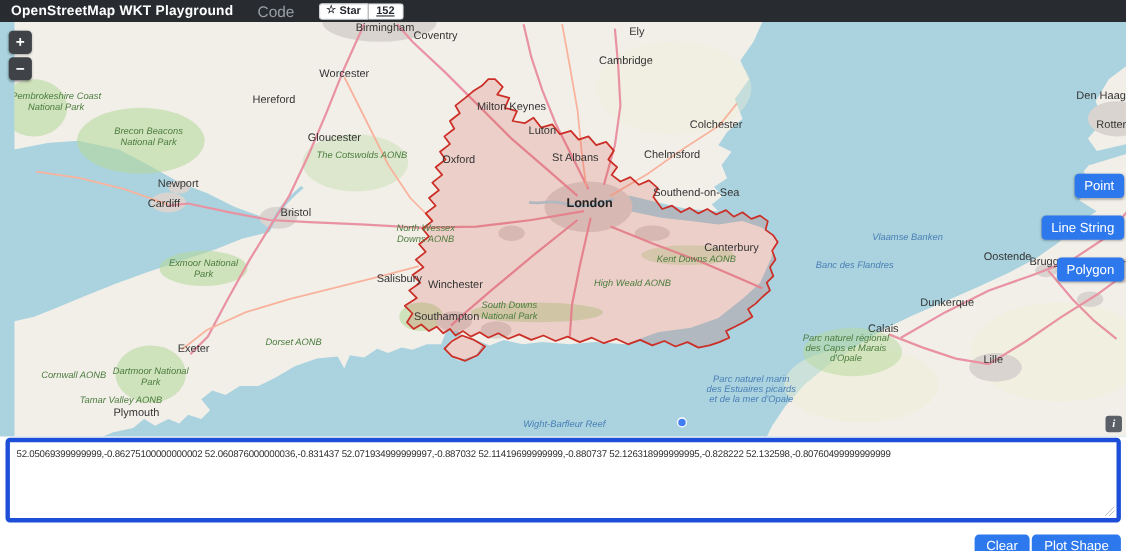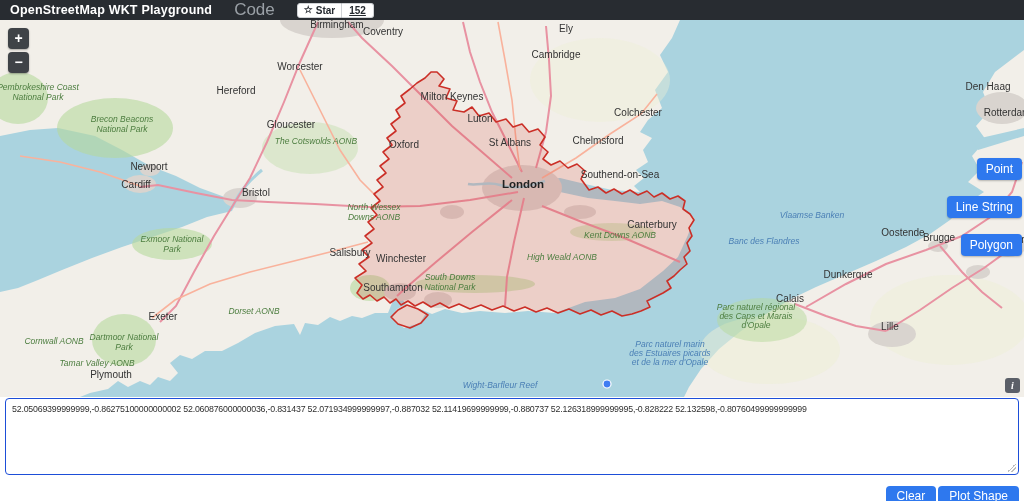--- a/index.html
+++ b/index.html
@@ -4,30 +4,30 @@
 <style>
   * { margin:0; padding:0; box-sizing:border-box; }
   html,body { width:1024px; height:501px; overflow:hidden; background:#fff;
               font-family:"Liberation Sans", sans-serif; }
   .app { position:relative; width:1024px; height:501px; }
 
   
   .navbar { position:absolute; top:0; left:0; width:1024px; height:20px;
             background:#282c31; display:flex; align-items:center; padding:0 10px; z-index:30; }
   .nav-title { color:#ffffff; font-size:12.5px; font-weight:bold; letter-spacing:.2px; }
-  .nav-code { color:#9aa0a6; font-size:17px; margin-left:22px; text-decoration:none; cursor:pointer; }
+  .nav-code { color:#9aa0a6; font-size:14px; margin-left:22px; text-decoration:none; cursor:pointer; }
   .star-widget { display:flex; margin-left:22px; height:15px; }
   .star-btn { display:flex; align-items:center; gap:3px; background:#fff; border:1px solid #d0d3d6;
               border-radius:3px 0 0 3px; padding:0 6px; font-size:10px; font-weight:bold; color:#24292f; cursor:pointer; }
   .star-count { display:flex; align-items:center; background:#fff; border:1px solid #d0d3d6; border-left:none;
               border-radius:0 3px 3px 0; padding:0 7px; font-size:10px; font-weight:bold; color:#24292f; cursor:pointer;text-decoration:underline; }
   .star-glyph { font-size:10px; line-height:1; }
 
   
-  .map { position:absolute; top:20px; left:0; width:1024px; height:377px; background:#aad3df; overflow:hidden; }
+  .map { position:absolute; top:20px; left:0; width:1024px; height:377px; background:#aad3df; overflow:hidden;padding-left:13px; }
   .map svg { display:block; }
 
   .zoomctl { position:absolute; top:8px; left:8px; display:flex; flex-direction:column; gap:3px; z-index:20; }
   .zoom-btn { width:21px; height:21px; background:#3f4347; color:#fff; border:none; border-radius:4px;
               font-size:14px; font-weight:bold; line-height:19px; text-align:center; cursor:pointer;
               box-shadow:0 1px 2px rgba(0,0,0,.3); }
 
   .shape-btns { position:absolute; top:138px; right:2px; display:flex; flex-direction:column;
                 align-items:flex-end; gap:16px; z-index:20; }
   .shape-btn { background:#2e78ee; color:#fff; border:none; border-radius:4px; padding:4px 9px;
@@ -42,21 +42,21 @@
   
   text { font-family:"Liberation Sans",sans-serif; }
   .lab-city   { font-size:10px;  fill:#333333; }
   .lab-city-lg{ font-size:11.5px; fill:#222222; font-weight:bold; }
   .lab-park   { font-size:8.5px; fill:#4c7d3f; font-style:italic; }
   .lab-water  { font-size:8.5px; fill:#4a7fb5; font-style:italic; }
   .lab-anchor { text-anchor:middle; }
 
   
   .wkt-wrap { position:absolute; top:397px; left:0; width:1024px; height:79px; background:#fff; padding:1px 5px; }
-  .wkt { position:relative; width:100%; height:77px; border:1px solid #1d4ed8; border-radius:4px; background:#fff;
+  .wkt { position:relative; width:100%; height:77px; border:4px solid #1d4ed8; border-radius:4px; background:#fff;
          padding:3px 6px; font-size:8.8px; letter-spacing:-0.2px; line-height:14.6px; color:#2f2f2f;
          white-space:nowrap; overflow:hidden; cursor:text; }
   .wkt .line { height:14.6px; }
   .wkt-resize { position:absolute; right:2px; bottom:2px; width:9px; height:9px; opacity:.55;
     background:
       linear-gradient(135deg, transparent 0 50%, #888 50% 57%, transparent 57% 71%, #888 71% 78%, transparent 78%); }
 
   
   .footer { position:absolute; top:476px; left:0; width:1024px; height:39px; background:#fff;
             display:flex; align-items:center; justify-content:flex-end; padding:0 5px; gap:2px; }

